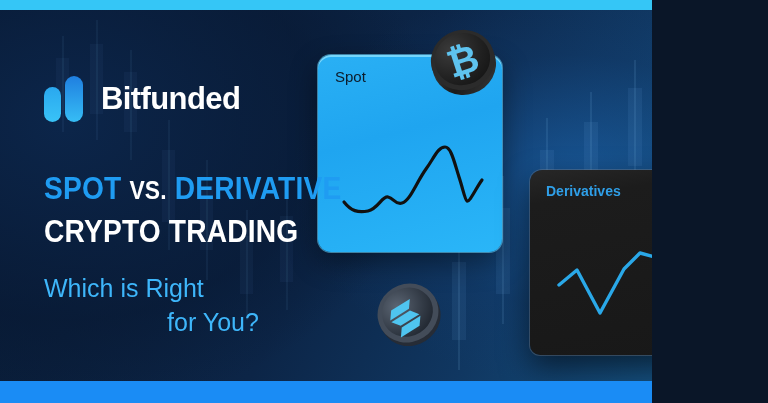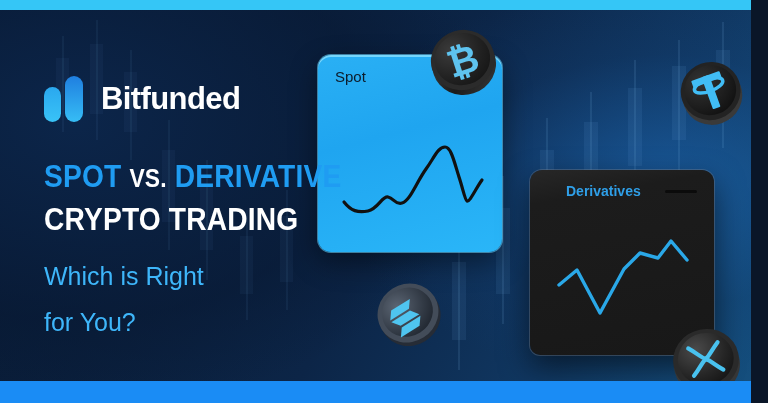--- a/index.html
+++ b/index.html
@@ -1,20 +1,20 @@
 <!DOCTYPE html>
 <html><head>
 <meta charset="utf-8">
 <style>
   * { margin:0; padding:0; box-sizing:border-box; }
   html,body { width:768px; height:403px; overflow:hidden; background:#0a1628; }
 
   .banner {
     position:relative;
-    width:751px; height:403px;
+    width:652px; height:403px;
     font-family:"Liberation Sans", sans-serif;
     overflow:hidden;
     background:
       radial-gradient(ellipse 60% 70% at 88% 45%, rgba(30,110,190,0.55) 0%, rgba(20,70,130,0.20) 45%, rgba(0,0,0,0) 72%),
       radial-gradient(ellipse 70% 90% at 10% 30%, rgba(12,38,75,0.95) 0%, rgba(8,25,52,0.6) 55%, rgba(0,0,0,0) 80%),
       linear-gradient(118deg, #081a33 0%, #0a1f3c 28%, #0c2547 52%, #103761 76%, #15507f 100%);
   }
 
   
   .bar-top {
@@ -52,21 +52,21 @@
   .logo-bar-2 {
     left:21px; width:18px; height:46px;
     background:linear-gradient(180deg,#1f7fe0 0%,#36bdf5 100%);
   }
   .logo-text {
     color:#ffffff; font-size:31px; font-weight:700;
     letter-spacing:-0.6px;
   }
 
   
-  .headline { position:absolute; left:44px; top:160px; z-index:20; }
+  .headline { position:absolute; left:44px; top:172px; z-index:20; }
   .line-1 {
     font-size:32px; font-weight:700; line-height:1.0;
     letter-spacing:0.2px; white-space:nowrap;
     font-family:"Liberation Sans Narrow","Liberation Sans",sans-serif;
     transform: scaleX(0.88); transform-origin:left center;
   }
   .line-2 {
     font-size:32px; font-weight:700; line-height:1.0;
     margin-top:11px; letter-spacing:0.2px; white-space:nowrap;
     font-family:"Liberation Sans Narrow","Liberation Sans",sans-serif;
@@ -100,21 +100,21 @@
   
   .card-deriv {
     position:absolute; left:530px; top:170px; width:184px; height:185px;
     background:linear-gradient(170deg,#272727 0%,#1c1c1c 16%,#181818 100%);
     border-radius:12px 12px 10px 10px; z-index:16;
     box-shadow:0 0 0 1px rgba(130,135,145,0.35),
                0 12px 30px rgba(0,0,0,0.55);
   }
   .card-deriv .card-title {
     position:absolute; left:16px; top:13px;
-    font-size:14px; font-weight:700; color:#2f9fe8;margin-left:20px;
+    font-size:14px; font-weight:700; color:#2f9fe8;
   }
   .deriv-dash {
     position:absolute; right:17px; top:20px;
     width:32px; height:3px; background:#0b0b0b; border-radius:2px;
   }
   .card-deriv svg { position:absolute; left:0; top:28px; }
 
   
   .coin { position:absolute; z-index:30; }
   .coin svg { display:block; }
@@ -175,21 +175,21 @@
   </div>
 
   <div class="headline">
     <div class="line-1">
       <span class="hl-blue">SPOT</span>
       <span class="hl-white hl-vs">VS.</span>
       <span class="hl-blue">DERIVATIVE</span>
     </div>
     <div class="line-2">CRYPTO TRADING</div>
     <div class="sub">Which is Right</div>
-    <div class="sub" style="margin-top:14px;">for You?</div>
+    <div class="sub" style="margin-top:2px;text-align:center;">for You?</div>
   </div>
 
   <div class="card-spot">
     <span class="card-title">Spot</span>
     <svg width="184" height="167" viewBox="0 0 184 167">
       <path d="M26 117 C 33 126, 40 128, 50 126 C 60 124, 64 111, 70 112 C 76 113, 77 120, 84 118
                C 92 116, 98 98, 108 84 C 116 73, 120 62, 127 62 C 133 62, 136 76, 141 92
                C 145 104, 147 115, 149 116 C 152 117, 158 103, 164 95" fill="none" stroke="#111111" stroke-width="3.2" stroke-linecap="round" stroke-linejoin="round"></path>
     </svg>
   </div>

